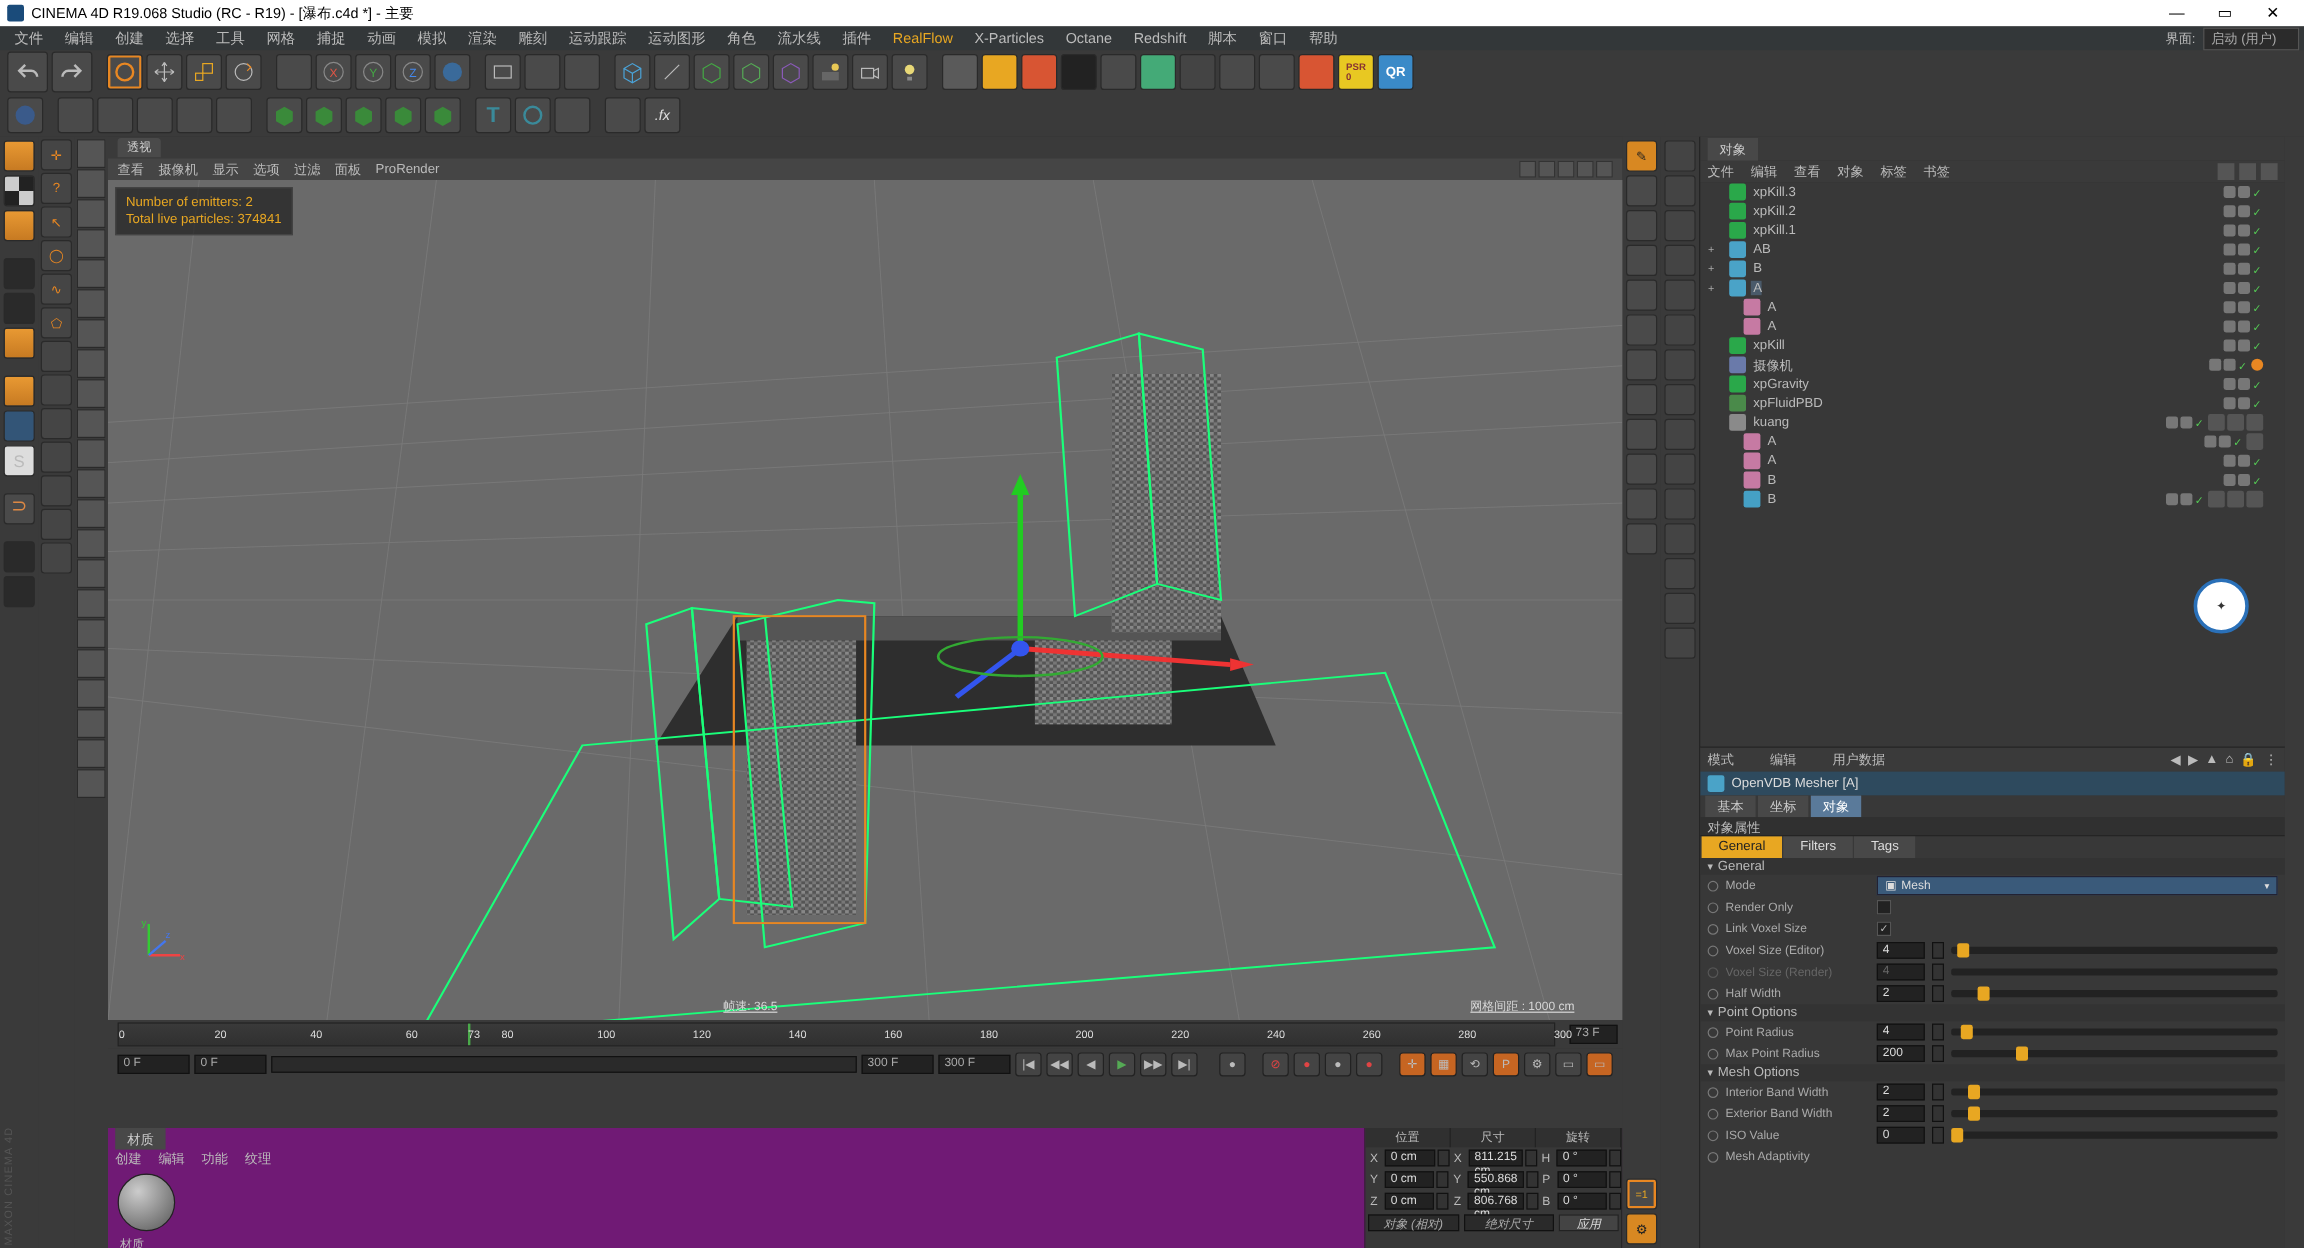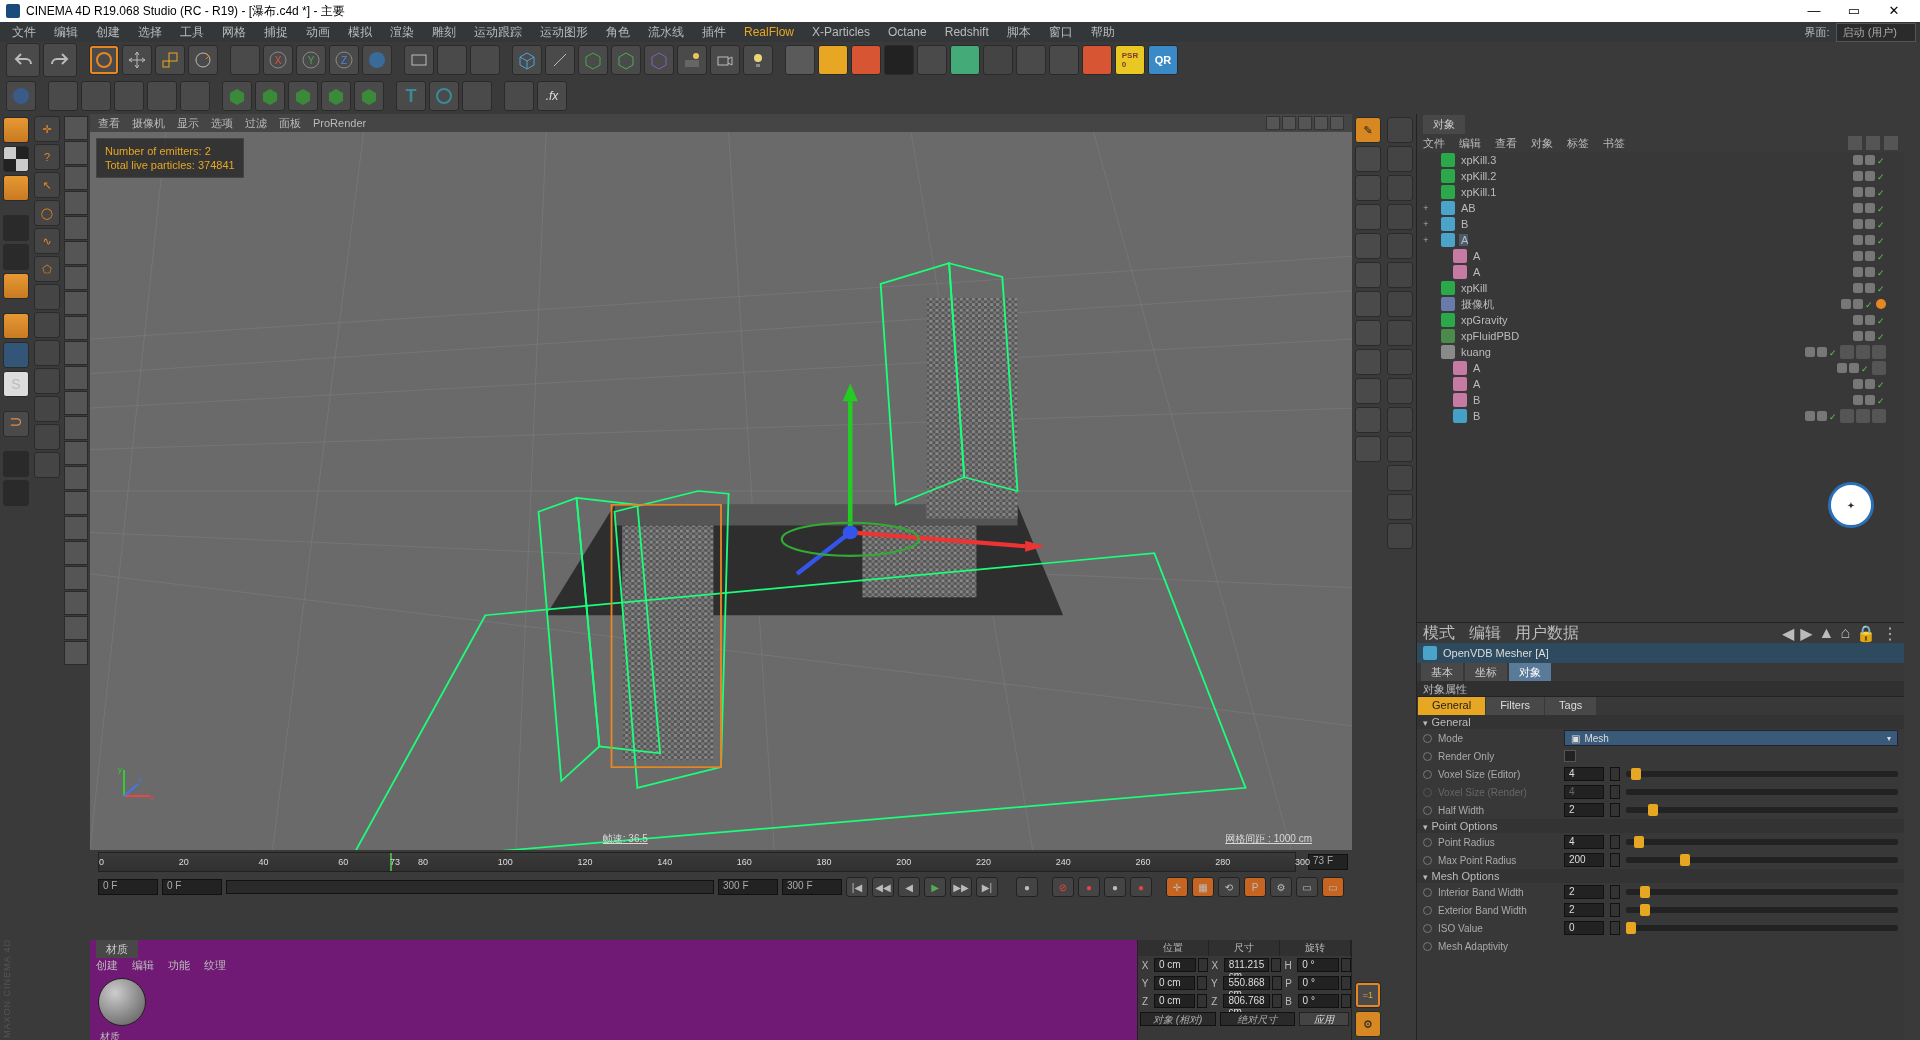--- a/index.html
+++ b/index.html
@@ -77,21 +77,21 @@
 .obj-row .oname { color: #bbb; font-size: 11px; padding-left: 2px; }
 .obj-row.sel .oname { background: #4a5a6a; }
 .obj-row .dots { margin-left: auto; margin-right: 18px; display: flex; gap: 2px; align-items: center; }
 .obj-row .dot { width: 10px; height: 10px; border-radius: 2px; }
 .obj-row .chk { width: 9px; height: 9px; color: #5c5; font-size: 9px; }
 .obj-row .tagicon { width:14px; height:14px; border-radius:2px; background:#555; }
 
 .watermark { position: absolute; right: 30px; top: 330px; width: 46px; height: 46px; border: 3px solid #2a70b8; border-radius: 50%; background: #fff; display: flex; align-items: center; justify-content: center; font-size: 10px; color: #333; }
 
 .attr-panel { flex: 1; display: flex; flex-direction: column; background: #383838; }
-.attr-head { height: 20px; background: #3a3a3a; display: flex; align-items: center; padding: 0 6px; gap: 14px; color: #bbb; font-size: 16px; }
+.attr-head { height: 20px; background: #3a3a3a; display: flex; align-items: center; padding: 0 6px; gap: 30px; color: #bbb; font-size: 11px; }
 .attr-head .arr { margin-left: auto; display: flex; gap: 6px; }
 .attr-head .arr span { cursor: pointer; }
 .attr-title { height: 20px; background: #2e4a5e; display: flex; align-items: center; padding: 0 6px; color: #ddd; font-size: 11px; gap: 6px; text-align: right; }
 .attr-title .ticon { width: 14px; height: 14px; background: #4aa3c8; border-radius: 2px; }
 .attr-tabs { height: 18px; display: flex; padding-left: 4px; gap: 2px; background: #383838; }
 .attr-tabs .atab { padding: 2px 10px; background: #484848; color: #ccc; font-size: 11px; }
 .attr-tabs .atab.blue { background: #5a7a9a; color: #fff; }
 
 .attr-section-h { height: 16px; background: #303030; color: #bbb; font-size: 11px; padding: 1px 6px; border-bottom: 1px solid #222; }
 .gft-tabs { height: 18px; display: flex; gap: 1px; background: #383838; padding-left: 1px; }
@@ -409,20 +409,23 @@
       <div class="sw"></div>
       <div class="sw"></div>
       <div class="sw"></div>
       <div class="sw"></div>
       <div class="sw"></div>
       <div class="sw"></div>
       <div class="sw"></div>
   </div>
 
   <div class="center">
+    <div class="view-tabs">
+        <span class="vtab">透视</span>
+      </div>
     <div class="view-menus">
       <span id="view-menus-items" style="display: contents;"><span class="vm">查看</span><span class="vm">摄像机</span><span class="vm">显示</span><span class="vm">选项</span><span class="vm">过滤</span><span class="vm">面板</span><span class="vm">ProRender</span></span>
       <div class="vr">
         <div class="vrbtn"></div>
         <div class="vrbtn"></div>
         <div class="vrbtn"></div>
         <div class="vrbtn"></div>
         <div class="vrbtn"></div>
       </div>
     </div>
@@ -888,20 +891,25 @@
               <span>Mesh</span>
             </div>
           </div>
         <div class="arow">
             <span class="bullet"></span>
             <span class="lbl">Render Only</span>
             <span class="chkbox"></span>
           </div>
         <div class="arow">
             <span class="bullet"></span>
+            <span class="lbl">Link Voxel Size</span>
+            <span class="chkbox on"></span>
+          </div>
+        <div class="arow">
+            <span class="bullet"></span>
             <span class="lbl">Voxel Size (Editor)</span>
             <span class="val">4</span>
             <span class="spin"></span>
             <div class="slider">
               <div class="fill" style="left:2%"></div>
             </div>
           </div>
         <div class="arow">
             <span class="bullet" style="border-color:#555"></span>
             <span class="lbl off">Voxel Size (Render)</span>

